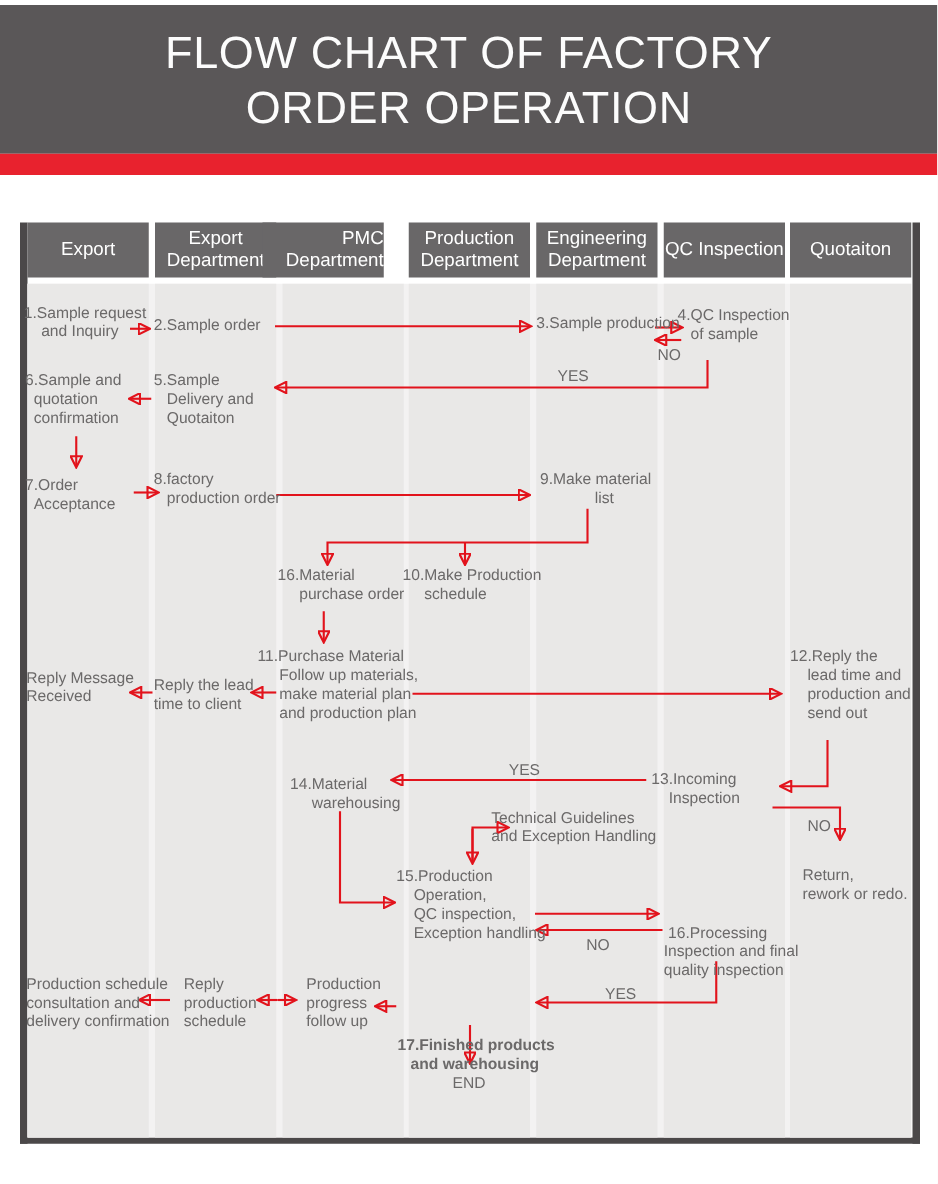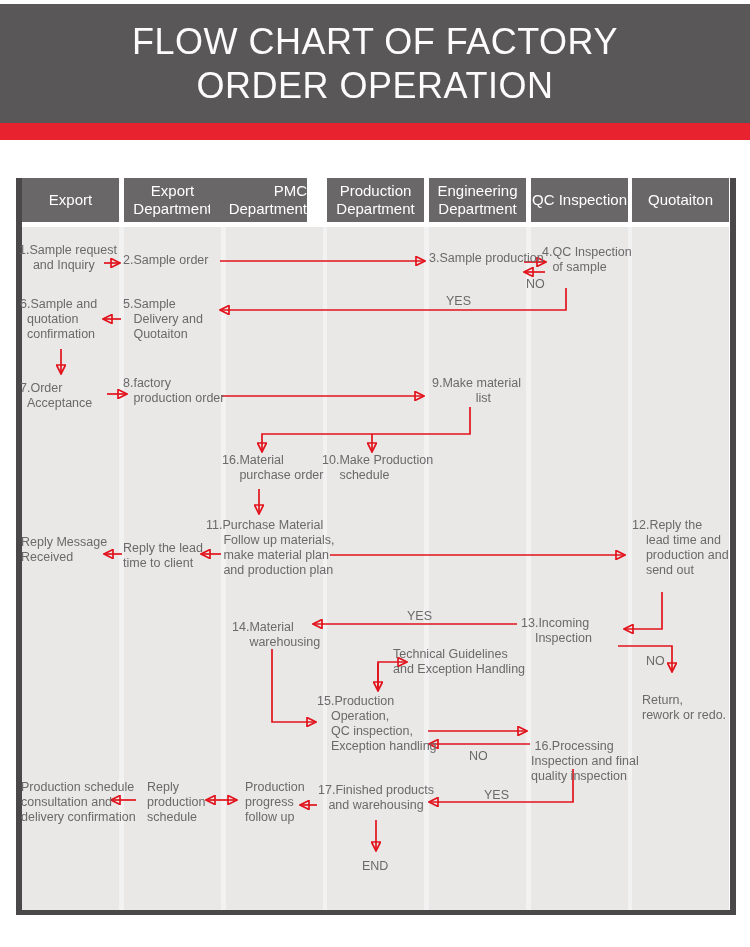--- a/index.html
+++ b/index.html
@@ -147,21 +147,21 @@
 rework or redo.</div>
   <div class="node" style="left:393px;top:647px;">Technical Guidelines
 and Exception Handling</div>
   <div class="node" style="left:317px;top:694px;">15.Production
     Operation,
     QC inspection,
     Exception handling</div>
   <div class="node" style="left:531px;top:717px;margin-top:22px;"> 16.Processing
 Inspection and final
 quality inspection</div>
-  <div class="node" style="left:318px;top:783px;">17.Finished products
+  <div class="node" style="left:318px;top:829px;font-weight:bold;">17.Finished products
    and warehousing</div>
   <div class="node" style="left:245px;top:780px;">Production
 progress
 follow up</div>
   <div class="node" style="left:147px;top:780px;">Reply
 production
 schedule</div>
   <div class="node" style="left:21px;top:780px;">Production schedule
 consultation and
 delivery confirmation</div>

